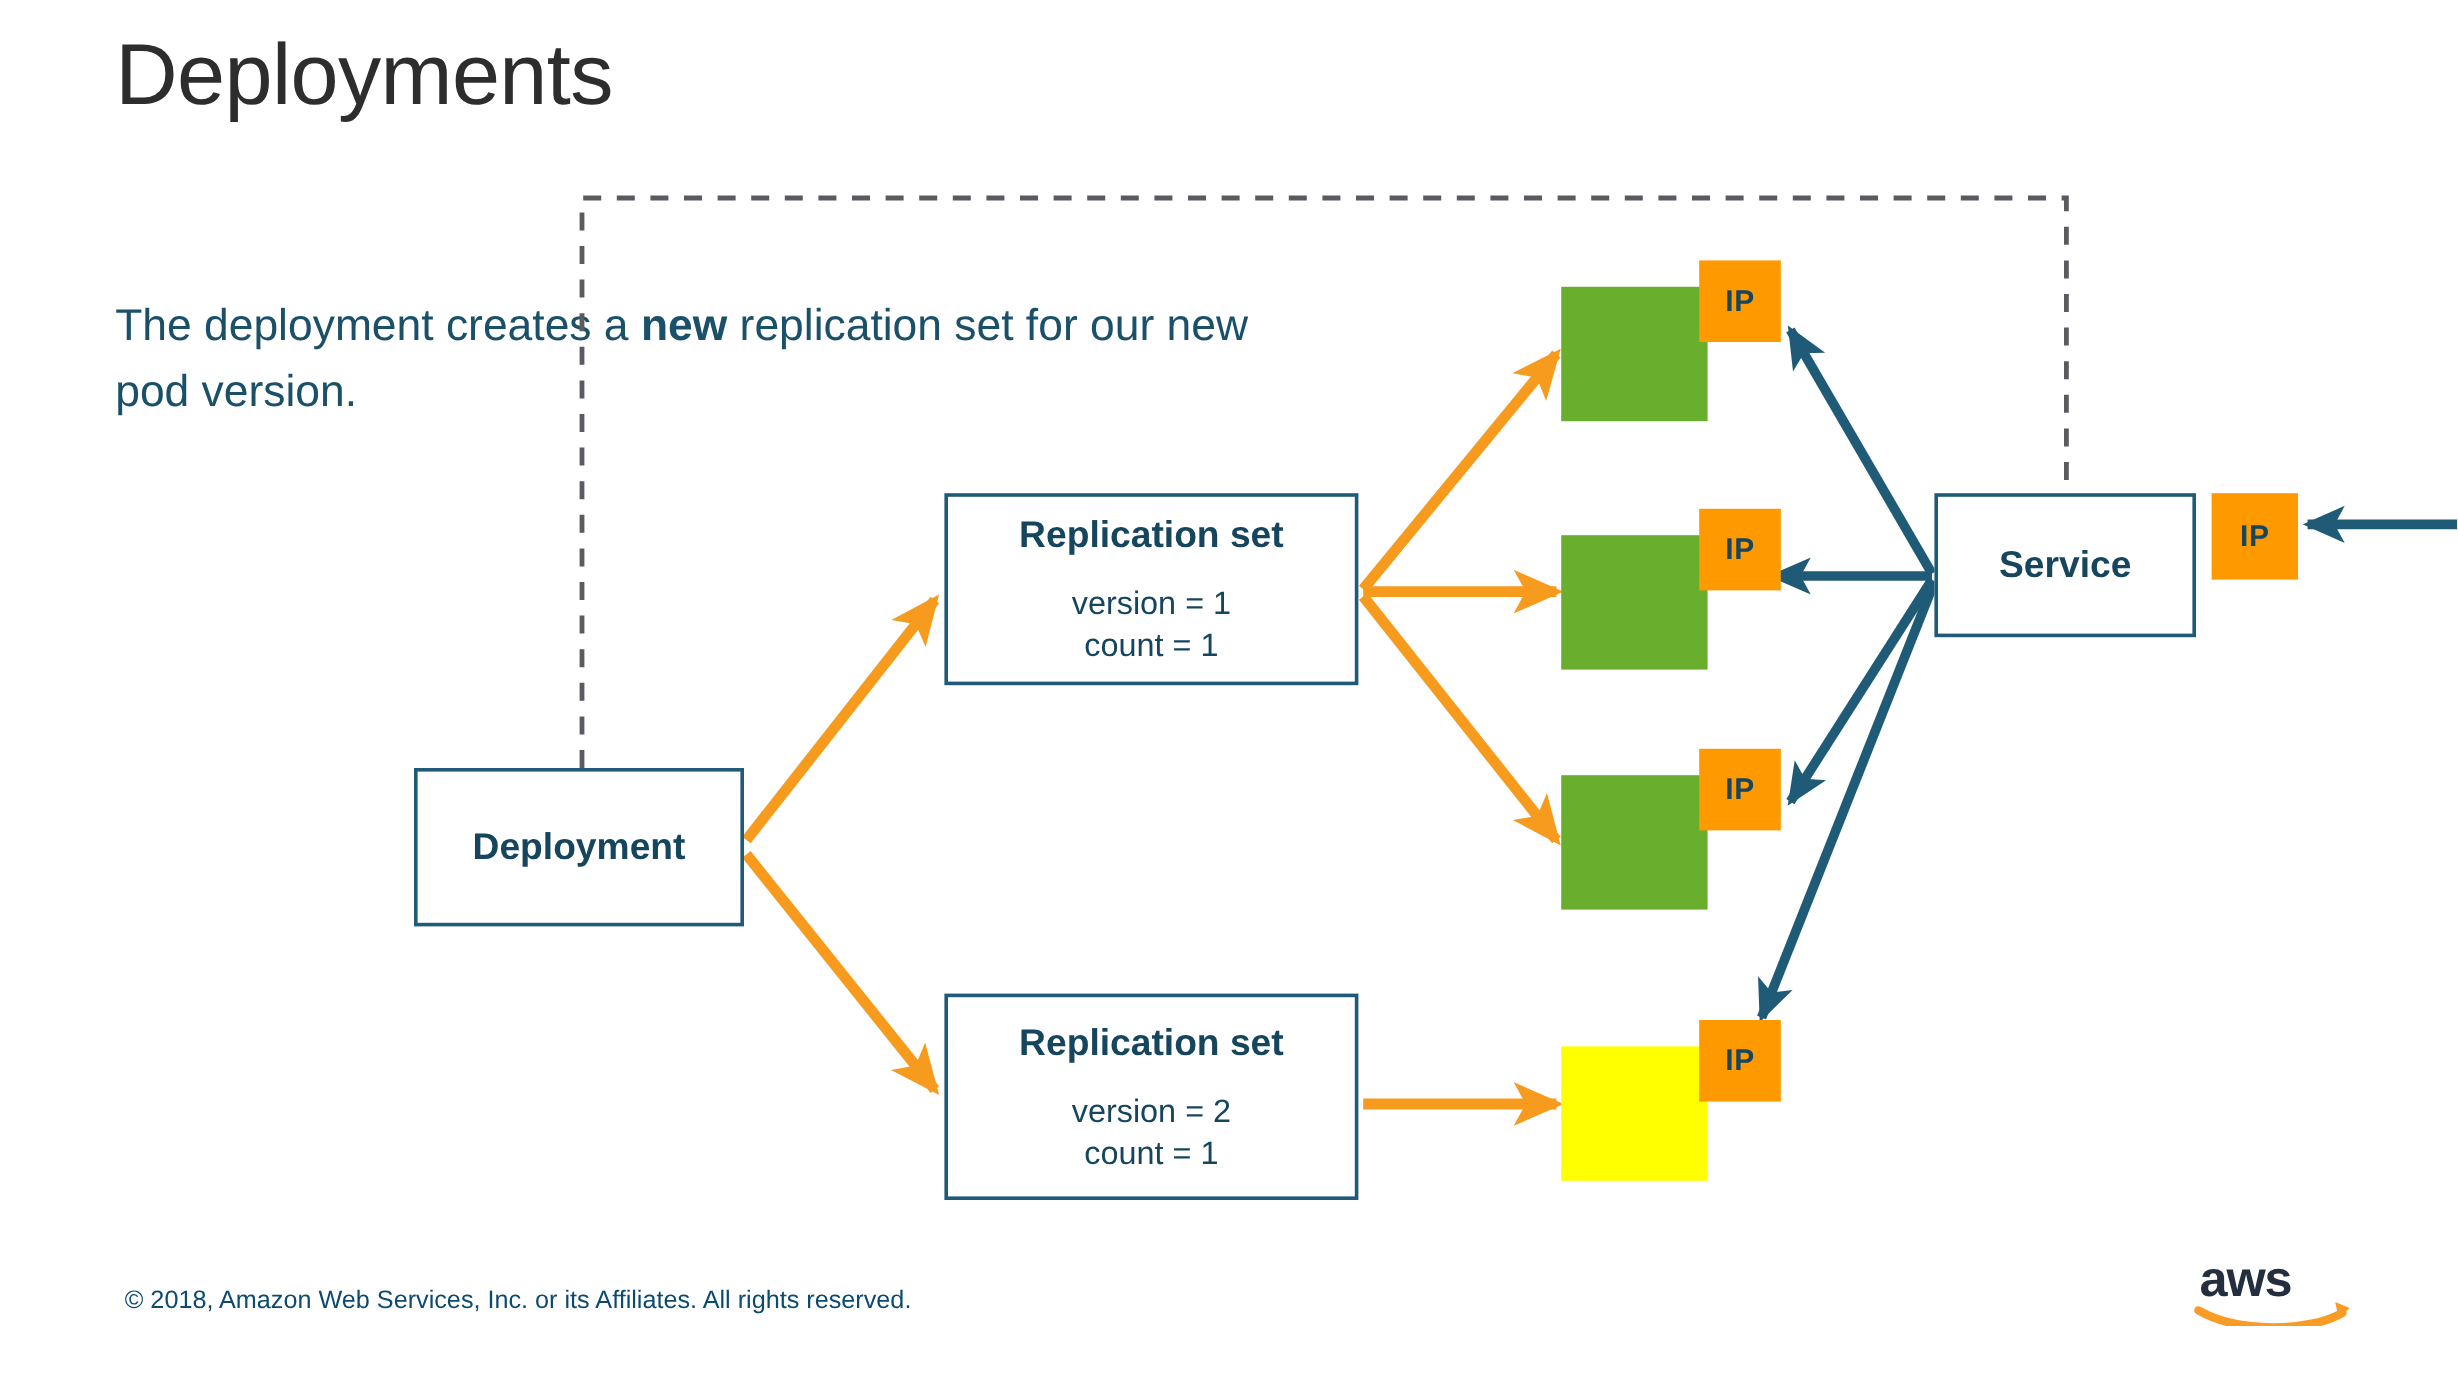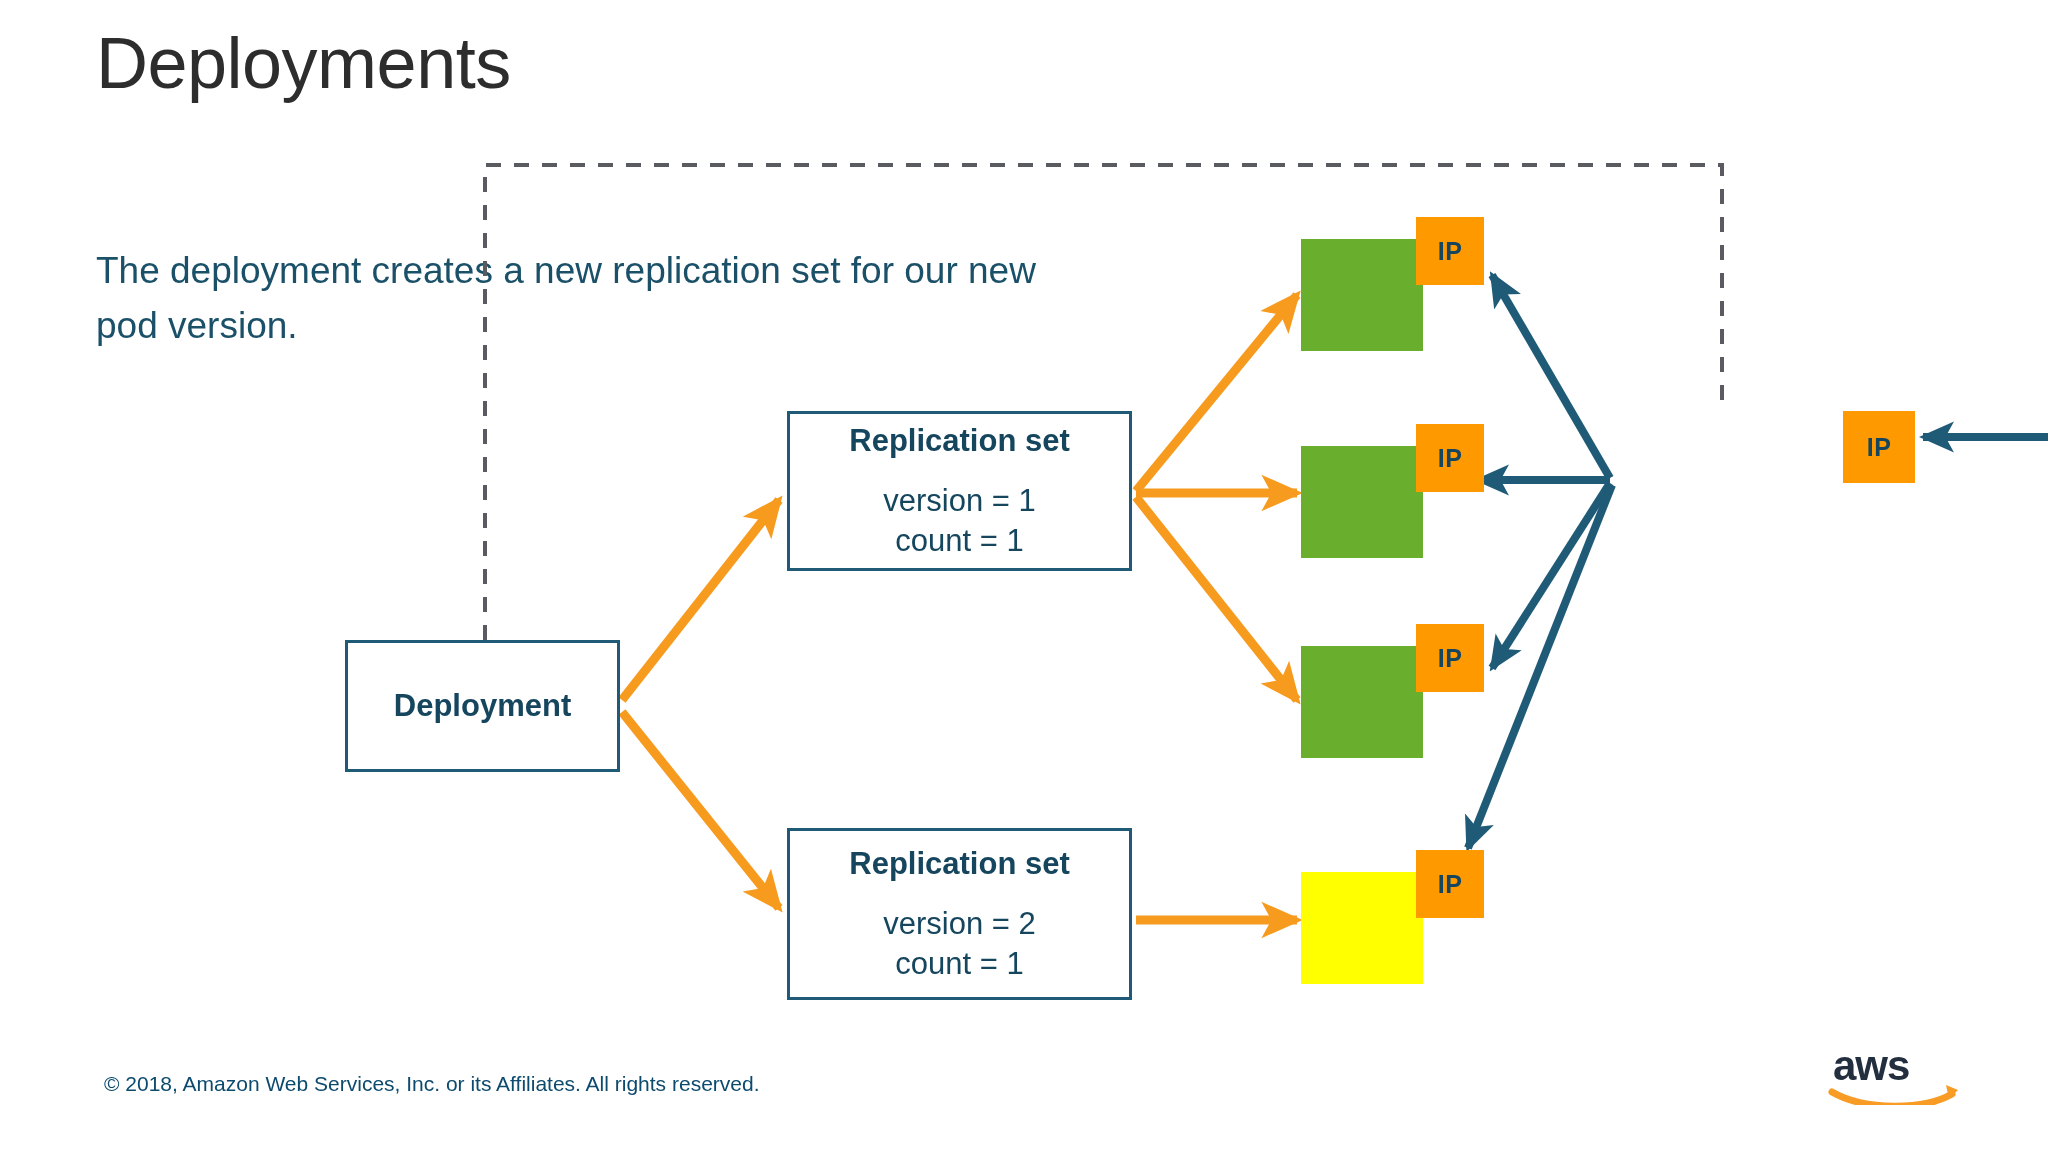--- a/index.html
+++ b/index.html
@@ -43,42 +43,42 @@
   #body-text {
     position: absolute;
     left: 96px;
     top: 243px;
     width: 990px;
     font-size: 37px;
     line-height: 55px;
     color: #1b5069;
     font-weight: 400;
   }
-  #body-text b { font-weight: 400; }
+  #body-text b { font-weight: 700; }
 
   
   .node-box {
     position: absolute;
     box-sizing: border-box;
     background: #ffffff;
     border: 3px solid #1f5b77;
     display: flex;
     flex-direction: column;
     align-items: center;
     justify-content: center;
     color: #16465e;
   }
   .node-title {
     font-size: 31px;
     font-weight: 700;
     color: #16465e;
     line-height: 1.2;
   }
   .node-line {
-    font-size: 31px;
+    font-size: 27px;
     font-weight: 400;
     color: #16465e;
     line-height: 1.28;
   }
   .node-body { margin-top: 22px; text-align: center; }
 
   
   #box-deployment { left: 345px; top: 640px;  width: 275px; height: 132px; }
   #box-repl-1     { left: 787px; top: 411px;  width: 345px; height: 160px; }
   #box-repl-2     { left: 787px; top: 828px;  width: 345px; height: 172px; }
@@ -208,20 +208,23 @@
   </div>
 
   <div class="node-box" id="box-repl-2">
     <div class="node-title">Replication set</div>
     <div class="node-body">
       <div class="node-line">version = 2</div>
       <div class="node-line">count = 1</div>
     </div>
   </div>
 
+  <div class="node-box" id="box-service">
+    <div class="node-title">Service</div>
+  </div>
 
   <div id="service-ip">IP</div>
 
   <div class="pod pod-green" id="pod-1">
     <div class="pod-body"></div>
     <div class="pod-ip">IP</div>
   </div>
 
   <div class="pod pod-green" id="pod-2">
     <div class="pod-body"></div>

